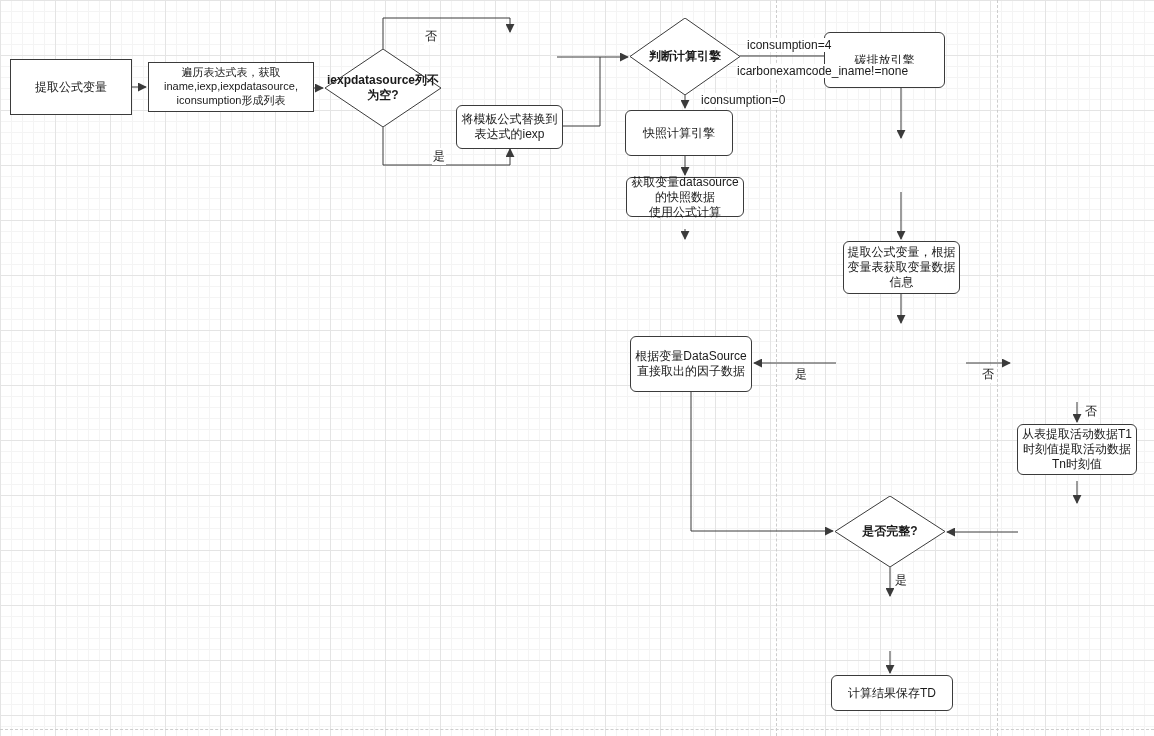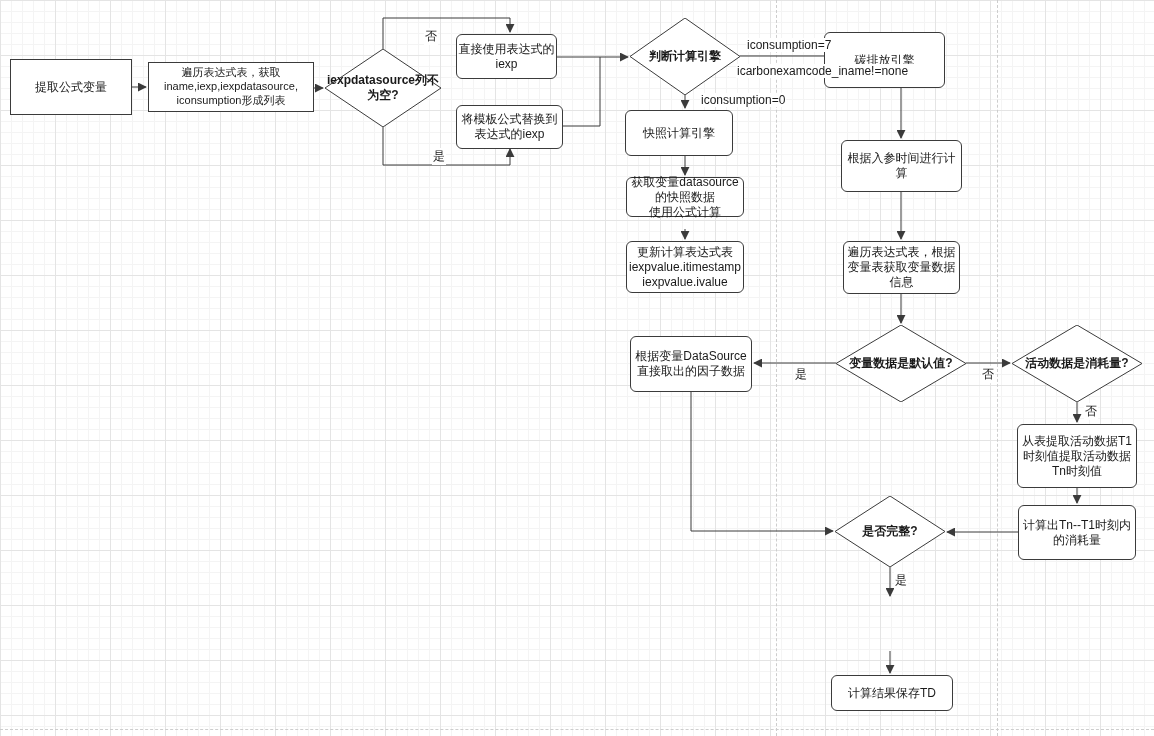--- a/index.html
+++ b/index.html
@@ -96,24 +96,20 @@
   </div>
 
   <div class="node diamond" style="left:325px;top:49px;width:116px;height:78px">
     <svg class="shape" viewBox="0 0 100 100" preserveAspectRatio="none">
         <polygon points="50,0 100,50 50,100 0,50"></polygon>
       </svg>
     <span class="label">iexpdatasource列不
 为空?</span>
   </div>
 
-  <div class="node rect" style="left:456px;top:34px;width:101px;height:45px">
-    <span class="label">直接使用表达式的
-iexp</span>
-  </div>
 
   <div class="node rect" style="left:456px;top:105px;width:107px;height:44px">
     <span class="label">将模板公式替换到
 表达式的iexp</span>
   </div>
 
   <div class="node diamond" style="left:630px;top:18px;width:110px;height:77px">
     <svg class="shape" viewBox="0 0 100 100" preserveAspectRatio="none">
         <polygon points="50,0 100,50 50,100 0,50"></polygon>
       </svg>
@@ -127,82 +123,57 @@
   <div class="node rect" style="left:625px;top:110px;width:108px;height:46px">
     <span class="label">快照计算引擎</span>
   </div>
 
   <div class="node rect" style="left:626px;top:177px;width:118px;height:40px">
     <span class="label">获取变量datasource
 的快照数据
 使用公式计算</span>
   </div>
 
-  <div class="node rect" style="left:626px;top:241px;width:118px;height:52px">
-    <span class="label">更新计算表达式表
-iexpvalue.itimestamp
-iexpvalue.ivalue</span>
-  </div>
 
-  <div class="node rect" style="left:841px;top:140px;width:121px;height:52px">
-    <span class="label">根据入参时间进行计
-算</span>
-  </div>
 
   <div class="node rect" style="left:843px;top:241px;width:117px;height:53px">
-    <span class="label">遍历表达式表，根据
+    <span class="label">提取公式变量，根据
 变量表获取变量数据
 信息</span>
   </div>
 
-  <div class="node diamond" style="left:836px;top:325px;width:130px;height:77px">
-    <svg class="shape" viewBox="0 0 100 100" preserveAspectRatio="none">
-        <polygon points="50,0 100,50 50,100 0,50"></polygon>
-      </svg>
-    <span class="label">变量数据是默认值?</span>
-  </div>
 
   <div class="node rect" style="left:630px;top:336px;width:122px;height:56px">
     <span class="label">根据变量DataSource
 直接取出的因子数据</span>
   </div>
 
-  <div class="node diamond" style="left:1012px;top:325px;width:130px;height:77px">
-    <svg class="shape" viewBox="0 0 100 100" preserveAspectRatio="none">
-        <polygon points="50,0 100,50 50,100 0,50"></polygon>
-      </svg>
-    <span class="label">活动数据是消耗量?</span>
-  </div>
 
-  <div class="node rect" style="left:1017px;top:424px;width:120px;height:64px">
+  <div class="node rect" style="left:1017px;top:424px;width:120px;height:51px">
     <span class="label">从表提取活动数据T1
 时刻值提取活动数据
 Tn时刻值</span>
   </div>
 
-  <div class="node rect" style="left:1018px;top:505px;width:118px;height:55px">
-    <span class="label">计算出Tn--T1时刻内
-的消耗量</span>
-  </div>
 
   <div class="node diamond" style="left:835px;top:496px;width:110px;height:71px">
     <svg class="shape" viewBox="0 0 100 100" preserveAspectRatio="none">
         <polygon points="50,0 100,50 50,100 0,50"></polygon>
       </svg>
     <span class="label">是否完整?</span>
   </div>
 
 
   <div class="node rect" style="left:831px;top:675px;width:122px;height:36px">
     <span class="label">计算结果保存TD</span>
   </div>
 
   <div class="edge-label" style="left:424px;top:28px">否</div>
   <div class="edge-label" style="left:432px;top:148px">是</div>
-  <div class="edge-label" style="left:746px;top:38px">iconsumption=7</div>
+  <div class="edge-label" style="left:746px;top:38px">iconsumption=4</div>
   <div class="edge-label" style="left:736px;top:64px">icarbonexamcode_iname!=none</div>
   <div class="edge-label" style="left:700px;top:93px">iconsumption=0</div>
   <div class="edge-label" style="left:794px;top:366px">是</div>
   <div class="edge-label" style="left:981px;top:366px">否</div>
   <div class="edge-label" style="left:1084px;top:403px">否</div>
   <div class="edge-label" style="left:894px;top:572px">是</div>
 
 </div>
 
 </body></html>

